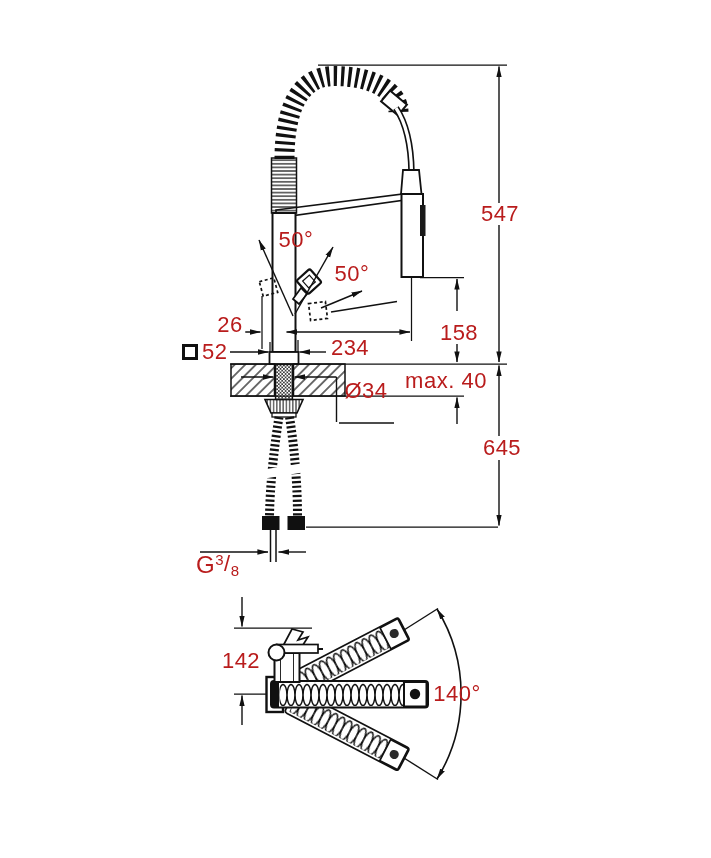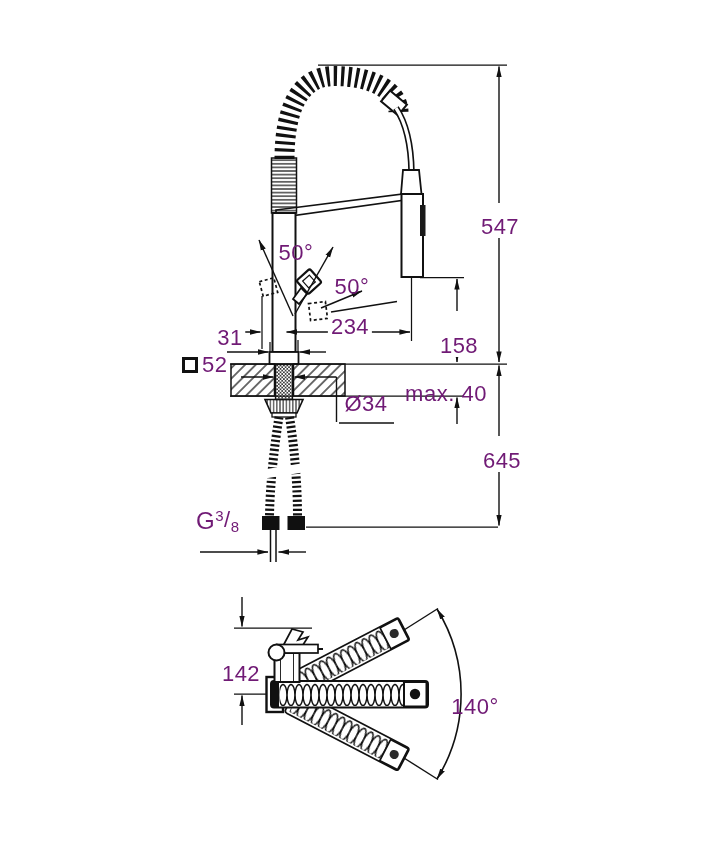--- a/index.html
+++ b/index.html
@@ -1,20 +1,20 @@
 <!DOCTYPE html>
 <html><head>
 <meta charset="utf-8">
 <style>
   html,body{margin:0;padding:0;background:#fff;}
   #stage{position:relative;width:711px;height:858px;background:#fff;overflow:hidden;
          font-family:"Liberation Sans",sans-serif;color:#111;}
   #art{position:absolute;left:0;top:0;}
   .lbl{position:absolute;transform:translate(-50%,-50%);font-size:22px;line-height:1;
-       white-space:nowrap;color:#701a75;z-index:5;letter-spacing:0.5px;margin-top:13px;}
+       white-space:nowrap;color:#b91c1c;z-index:5;letter-spacing:0.5px;}
   .bg{background:#fff;padding:0 3px;}
   .tl{transform:none;}
   .row{display:flex;align-items:center;}
   .sq{display:inline-block;width:10px;height:10px;border:3.4px solid #111;margin-right:4px;background:#fff;}
   .gfrac span{display:inline-block;position:relative;}
   .g-p{font-size:24px;}
   .g-n{font-size:15px;top:-8px;}
   .g-s{font-size:22px;top:-2px;}
   .g-d{font-size:15px;top:3px;}
 </style>
@@ -185,29 +185,29 @@
       <circle cx="276.5" cy="652.5" r="8" fill="#fff" stroke-width="2"></circle>
     </g>
   </g>
 </svg>
 
   <div class="lbl bg" style="left:500px;top:214px">547</div>
   <div class="lbl bg" style="left:459px;top:333px">158</div>
   <div class="lbl bg" style="left:502px;top:448px">645</div>
   <div class="lbl" style="left:446px;top:381px">max. 40</div>
   <div class="lbl" style="left:366px;top:391px">Ø34</div>
-  <div class="lbl bg" style="left:350px;top:314px">234</div>
-  <div class="lbl bg" style="left:230px;top:325px">31</div>
+  <div class="lbl bg" style="left:350px;top:348px">234</div>
+  <div class="lbl bg" style="left:230px;top:325px">26</div>
   <div class="lbl" style="left:296px;top:240px">50°</div>
   <div class="lbl" style="left:352px;top:274px">50°</div>
   <div class="lbl" style="left:241px;top:661px">142</div>
-  <div class="lbl" style="left:475px;top:694px">140°</div>
+  <div class="lbl" style="left:457px;top:694px">140°</div>
 
   <div class="lbl tl row bg" style="left:179px;top:341px">
     <span class="sq"></span>
     <span>52</span>
   </div>
 
-  <div class="lbl tl gfrac" style="left:196px;top:496px">
+  <div class="lbl tl gfrac" style="left:196px;top:553px">
     <span class="g-p">G</span><span class="g-n">3</span><span class="g-s">/</span><span class="g-d">8</span>
   </div>
 
 </div>
 
 </body></html>

